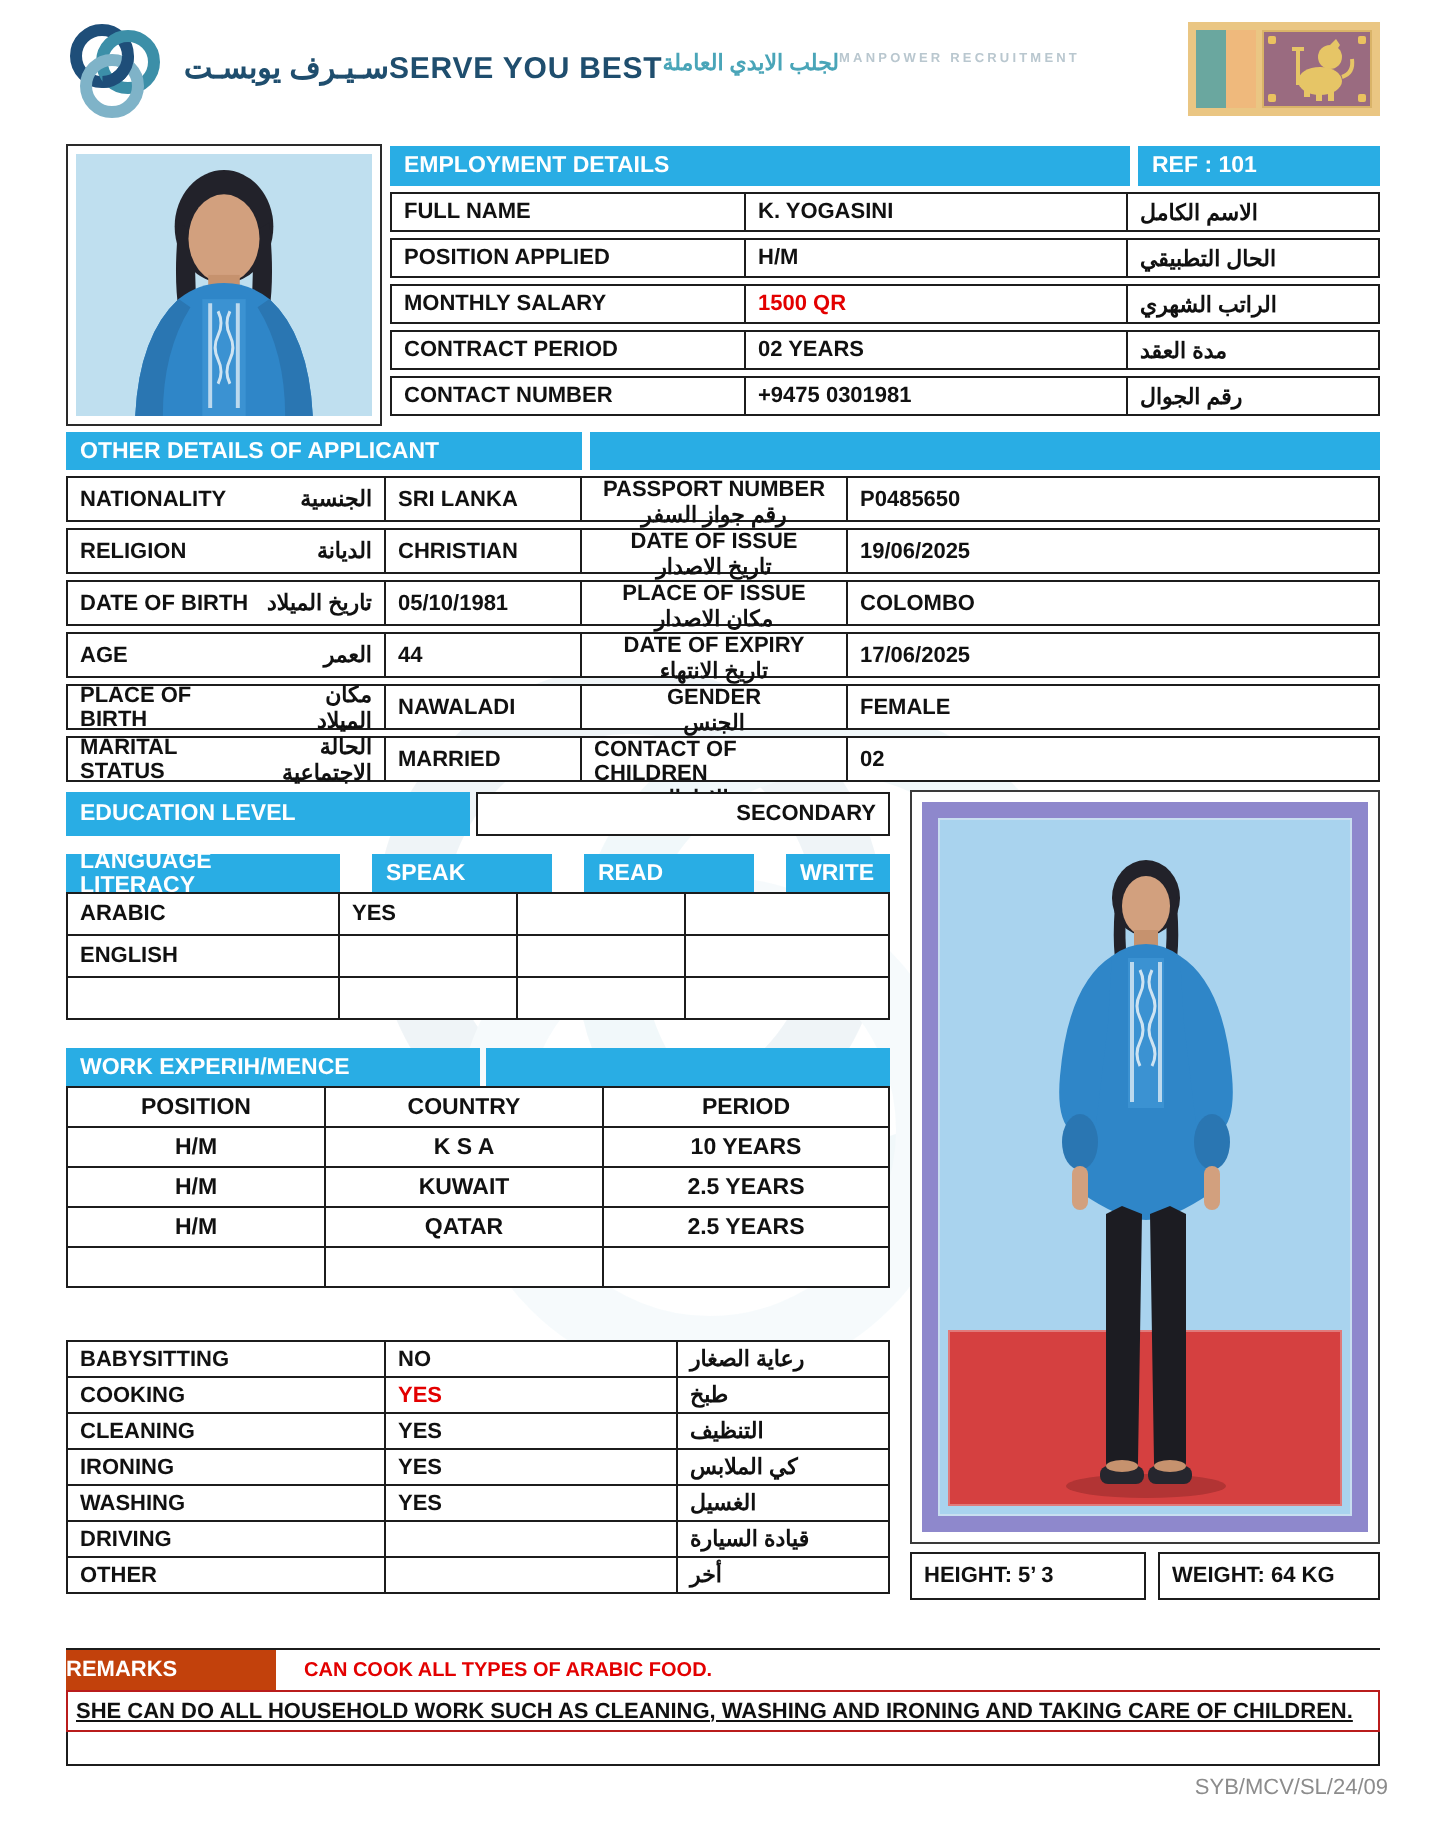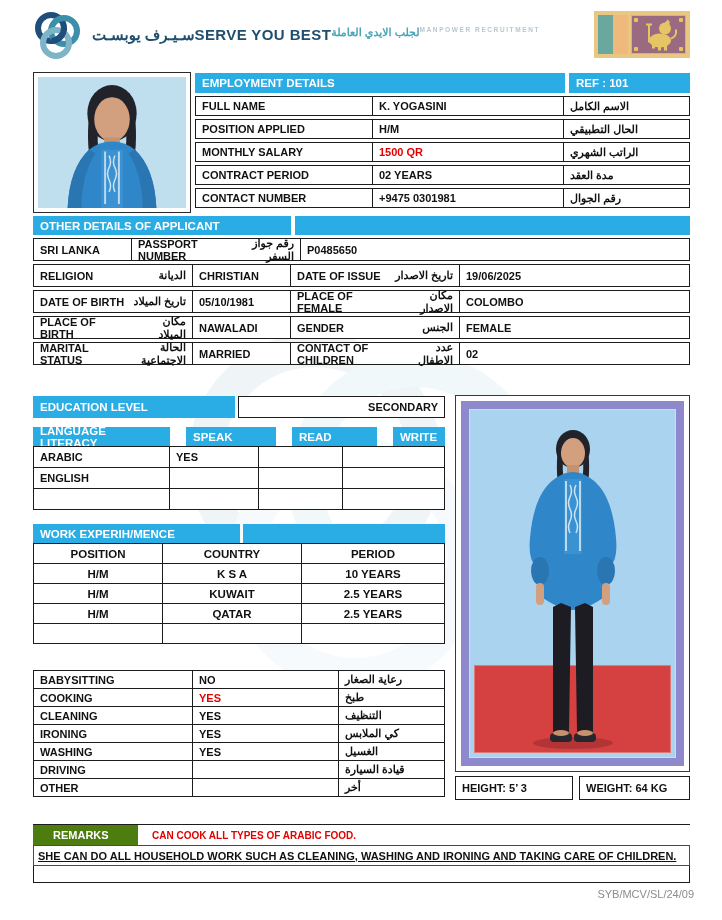--- a/index.html
+++ b/index.html
@@ -44,21 +44,21 @@
   .evalue { width:192px; }
   .earabic { flex:1; justify-content:flex-end; }
   
   .other { left:33px; top:216px; width:657px; }
   .oth-head { display:flex; gap:4px; height:19px; }
   .oth-head .t1 { width:258px; }
   .oth-head .t2 { flex:1; }
   .orow { display:flex; height:23px; margin-top:3px; }
   .oc1 { width:160px; justify-content:space-between; }
   .oc2 { width:99px; }
-  .oc3 { width:170px; justify-content:space-between; }
+  .oc3 { width:134px; justify-content:space-between;flex-direction:column; }
   .oc4 { flex:1; }
   .arlbl { font-weight:700; }
   
   .edu { left:33px; top:396px; width:412px; height:22px; display:flex; }
   .edu .band { width:202px; height:100%; }
   .edu .cell { flex:1; justify-content:flex-end; margin-left:3px; }
   
   .lang { left:33px; top:427px; width:412px; }
   .lang-head { display:flex; gap:16px; height:19px; }
   .lh1 { width:137px; } .lh2 { width:90px; } .lh3 { width:85px; } .lh4 { flex:1; }
@@ -91,22 +91,22 @@
   .finner { width:100%; height:100%; background:#a9d3ee; position:relative; border:1px solid #c8dff0; }
   .carpet { position:absolute; left:4px; right:4px; bottom:4px; height:88px; background:#d54040; border:1px solid #e07a7a; }
   .finner svg { position:absolute; left:50%; bottom:6px; transform:translateX(-50%); }
   
   .hw { left:455px; top:776px; width:235px; height:24px; display:flex; gap:7px; }
   .hw .cell { height:100%; }
   .hw .h { width:118px; } .hw .w { flex:1; }
   
   .remarks { left:33px; top:824px; width:657px; border-top:1px solid #1c1c1c; }
   .rrow1 { display:flex; height:20px; align-items:center; }
-  .rtitle { width:105px; height:100%; background:#4d7c0f; color:#fff; font-weight:700;
-            font-size:11px; display:flex; align-items:center; padding-left:20px; }
+  .rtitle { width:105px; height:100%; background:#c2410c; color:#fff; font-weight:700;
+            font-size:11px; display:flex; align-items:center; padding-left:0; }
   .rhl { margin-left:14px; font-size:10px; font-weight:700; color:#e30000; }
   .rrow2 { border:1px solid #b91c1c; height:21px; display:flex; align-items:center;
            font-size:11px; font-weight:700; padding-left:4px;text-decoration:underline; }
   .rrow3 { border:1px solid #1c1c1c; border-top:none; height:17px; }
   
   .footer { right:28px; top:888px; font-size:11px; color:#8c8c8c; }
   
   .wm { left:140px; top:300px; opacity:.07; pointer-events:none; }
 </style>
 </head>
@@ -205,20 +205,24 @@
       <div class="cell earabic" dir="rtl">رقم الجوال</div>
     </div>
   </div>
 
   <div class="abs other">
     <div class="oth-head">
       <div class="band t1">OTHER DETAILS OF APPLICANT</div>
       <div class="band t2"></div>
     </div>
     <div class="orow">
+      <div class="cell oc1">
+          <span>NATIONALITY</span>
+          <span class="arlbl" dir="rtl">الجنسية</span>
+        </div>
       <div class="cell oc2">SRI LANKA</div>
       <div class="cell oc3">
           <span>PASSPORT NUMBER</span>
           <span class="arlbl" dir="rtl">رقم جواز السفر</span>
         </div>
       <div class="cell oc4">P0485650</div>
     </div>
     <div class="orow">
       <div class="cell oc1">
           <span>RELIGION</span>
@@ -231,24 +235,36 @@
         </div>
       <div class="cell oc4">19/06/2025</div>
     </div>
     <div class="orow">
       <div class="cell oc1">
           <span>DATE OF BIRTH</span>
           <span class="arlbl" dir="rtl">تاريخ الميلاد</span>
         </div>
       <div class="cell oc2">05/10/1981</div>
       <div class="cell oc3">
-          <span>PLACE OF FEMALE</span>
+          <span>PLACE OF ISSUE</span>
           <span class="arlbl" dir="rtl">مكان الاصدار</span>
         </div>
       <div class="cell oc4">COLOMBO</div>
+    </div>
+    <div class="orow">
+      <div class="cell oc1">
+          <span>AGE</span>
+          <span class="arlbl" dir="rtl">العمر</span>
+        </div>
+      <div class="cell oc2">44</div>
+      <div class="cell oc3">
+          <span>DATE OF EXPIRY</span>
+          <span class="arlbl" dir="rtl">تاريخ الانتهاء</span>
+        </div>
+      <div class="cell oc4">17/06/2025</div>
     </div>
     <div class="orow">
       <div class="cell oc1">
           <span>PLACE OF BIRTH</span>
           <span class="arlbl" dir="rtl">مكان الميلاد</span>
         </div>
       <div class="cell oc2">NAWALADI</div>
       <div class="cell oc3">
           <span>GENDER</span>
           <span class="arlbl" dir="rtl">الجنس</span>

